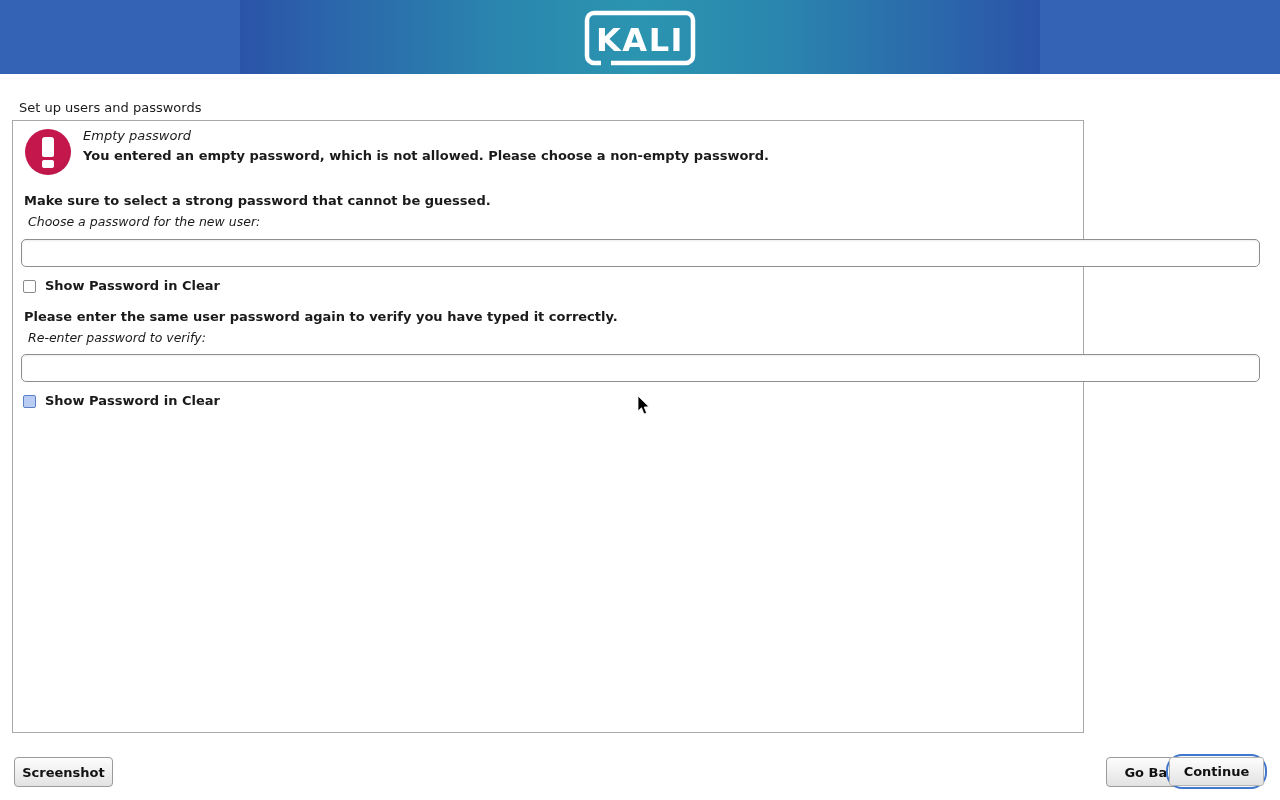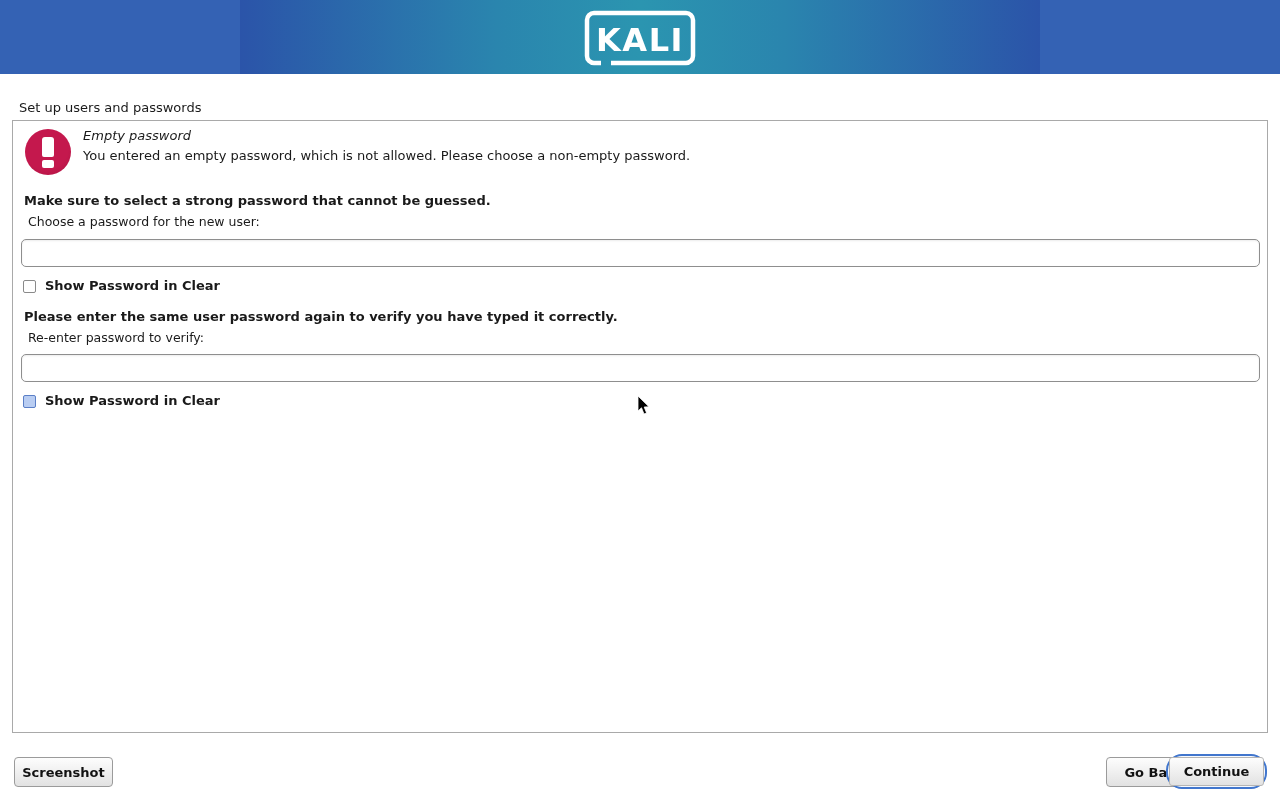--- a/index.html
+++ b/index.html
@@ -45,21 +45,21 @@
     position: absolute;
     left: 19px; top: 100px;
     font-size: 13px;
     font-weight: normal;
   }
 
   
   .panel {
     position: absolute;
     left: 12px; top: 120px;
-    width: 1256px; height: 613px;
+    width: 1072px; height: 613px;
     background: #ffffff;
     border: 1px solid #a9a9a9;
   }
   .error-icon {
     position: absolute;
     left: 12px; top: 8px;
     width: 46px; height: 46px;
     border-radius: 50%;
     background: radial-gradient(circle at 46% 40%, #c4184d 60%, #a9123f 100%);
   }
@@ -80,32 +80,33 @@
   .error-title {
     position: absolute;
     left: 70px; top: 7px;
     font-size: 13px;
     font-style: italic;
   }
   .error-message {
     position: absolute;
     left: 70px; top: 27px;
     font-size: 13px;
-    font-weight: normal;
+    font-weight: bold;
   }
   .instruction {
     position: absolute;
     left: 11px;
     font-size: 13px;
     font-weight: bold;
   }
   .field-label {
     position: absolute;
     left: 15px;
     font-size: 12.5px;
+    font-style: italic;
   }
   .pw-input {
     position: absolute;
     left: 8px;
     width: 1239px; height: 28px;
     border: 1px solid #8e8e8e;
     border-radius: 5px;
     background: #ffffff;
     box-shadow: inset 0 1px 2px rgba(0,0,0,0.08);
     font-family: "DejaVu Sans", "Liberation Sans", sans-serif;

